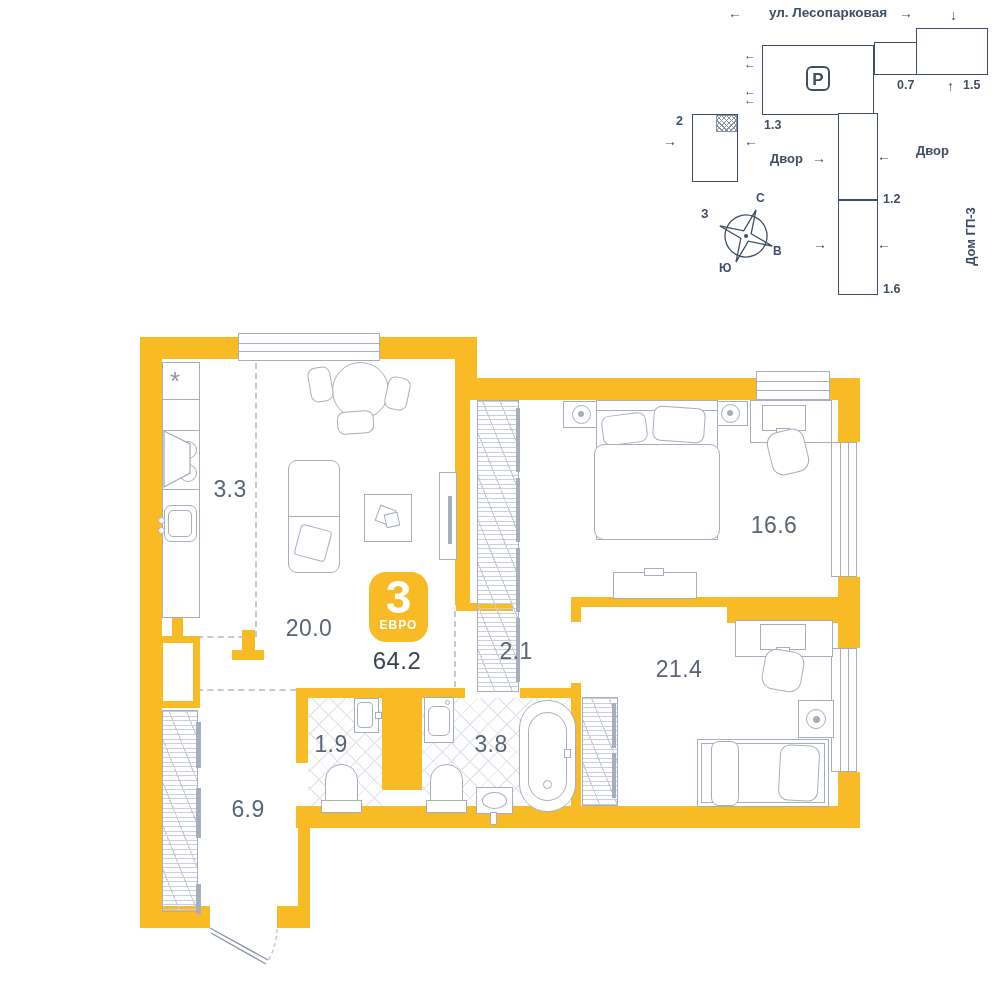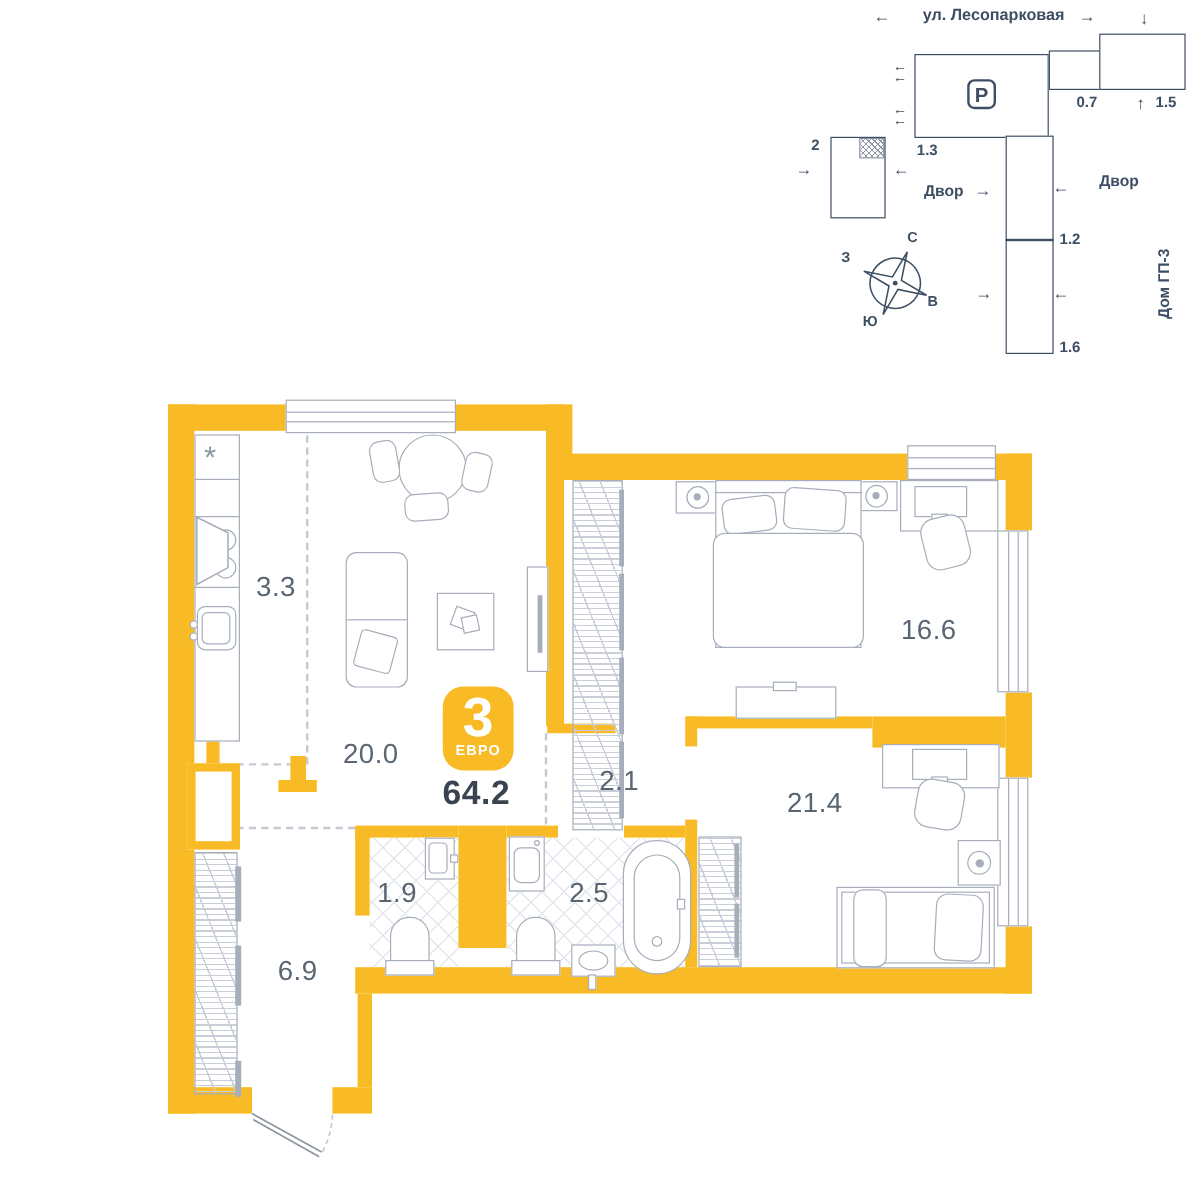--- a/index.html
+++ b/index.html
@@ -24,21 +24,21 @@
   
   .tile{position:absolute;background:
     repeating-linear-gradient(45deg,var(--tile-line) 0 1.2px,transparent 1.2px 13px),
     repeating-linear-gradient(135deg,var(--tile-line) 0 1.2px,transparent 1.2px 13px)}
   
   .wr{position:absolute;border:1.2px solid var(--line);box-sizing:border-box;background:
     repeating-linear-gradient(180deg,var(--hatch-line) 0 1px,transparent 1px 4.6px),
     repeating-linear-gradient(68deg,transparent 0 15px,var(--hatch-line) 15px 16.2px)}
   
   .lbl{position:absolute;transform:translate(-50%,-50%);font-size:23px;color:var(--room-label);letter-spacing:.4px;white-space:nowrap}
-  .total{font-size:28px;font-weight:bold;color:var(--total);letter-spacing:.5px}
+  .total{font-size:24px;font-weight:normal;color:var(--total);letter-spacing:.5px}
   .badge{position:absolute;background:var(--wall);border-radius:17px;text-align:center;color:var(--badge-text)}
   .badge .n{font-size:46px;font-weight:bold;line-height:44px;margin-top:3px}
   .badge .t{font-size:12px;font-weight:bold;letter-spacing:1px;margin-top:-1px}
   
   .bld{position:absolute;border:1.5px solid var(--site);background:#fff;box-sizing:border-box}
   .sl{position:absolute;color:var(--site);font-weight:bold;font-size:12.5px;line-height:1;white-space:nowrap}
   .st{position:absolute;color:var(--site);font-weight:600;font-size:13.5px;white-space:nowrap}
   .ar{position:absolute;color:var(--site);font-size:14px;line-height:1;white-space:nowrap}
   .ar2{position:absolute;color:var(--site);font-size:12px;line-height:9px;text-align:left}
   .ar2 span{display:block}
@@ -250,21 +250,21 @@
     <div class="fl" style="left:196px;top:722px;width:5px;height:46px"></div>
     <div class="fl" style="left:196px;top:788px;width:5px;height:50px"></div>
     <div class="fl" style="left:196px;top:884px;width:5px;height:30px"></div>
 
     <div class="lbl" style="left:230px;top:489px">3.3</div>
     <div class="lbl" style="left:309px;top:628px">20.0</div>
     <div class="lbl" style="left:774px;top:525px">16.6</div>
     <div class="lbl" style="left:516px;top:651px">2.1</div>
     <div class="lbl" style="left:679px;top:669px">21.4</div>
     <div class="lbl" style="left:331px;top:744px">1.9</div>
-    <div class="lbl" style="left:491px;top:744px">2.5</div>
+    <div class="lbl" style="left:491px;top:744px">3.8</div>
     <div class="lbl" style="left:248px;top:809px">6.9</div>
 
     <div class="badge" style="left:369px;top:572px;width:59px;height:70px">
       <div class="n">3</div>
       <div class="t">ЕВРО</div>
     </div>
     <div class="lbl total" style="left:397px;top:661px">64.2</div>
 
     <svg class="abs" style="left:0;top:0;pointer-events:none" width="1000" height="1000" viewBox="0 0 1000 1000">
       <path d="M164 431 L190 444 L190 473 L164 487 Z" style="fill:#fff;stroke:var(--line);stroke-width:1.3"></path>

